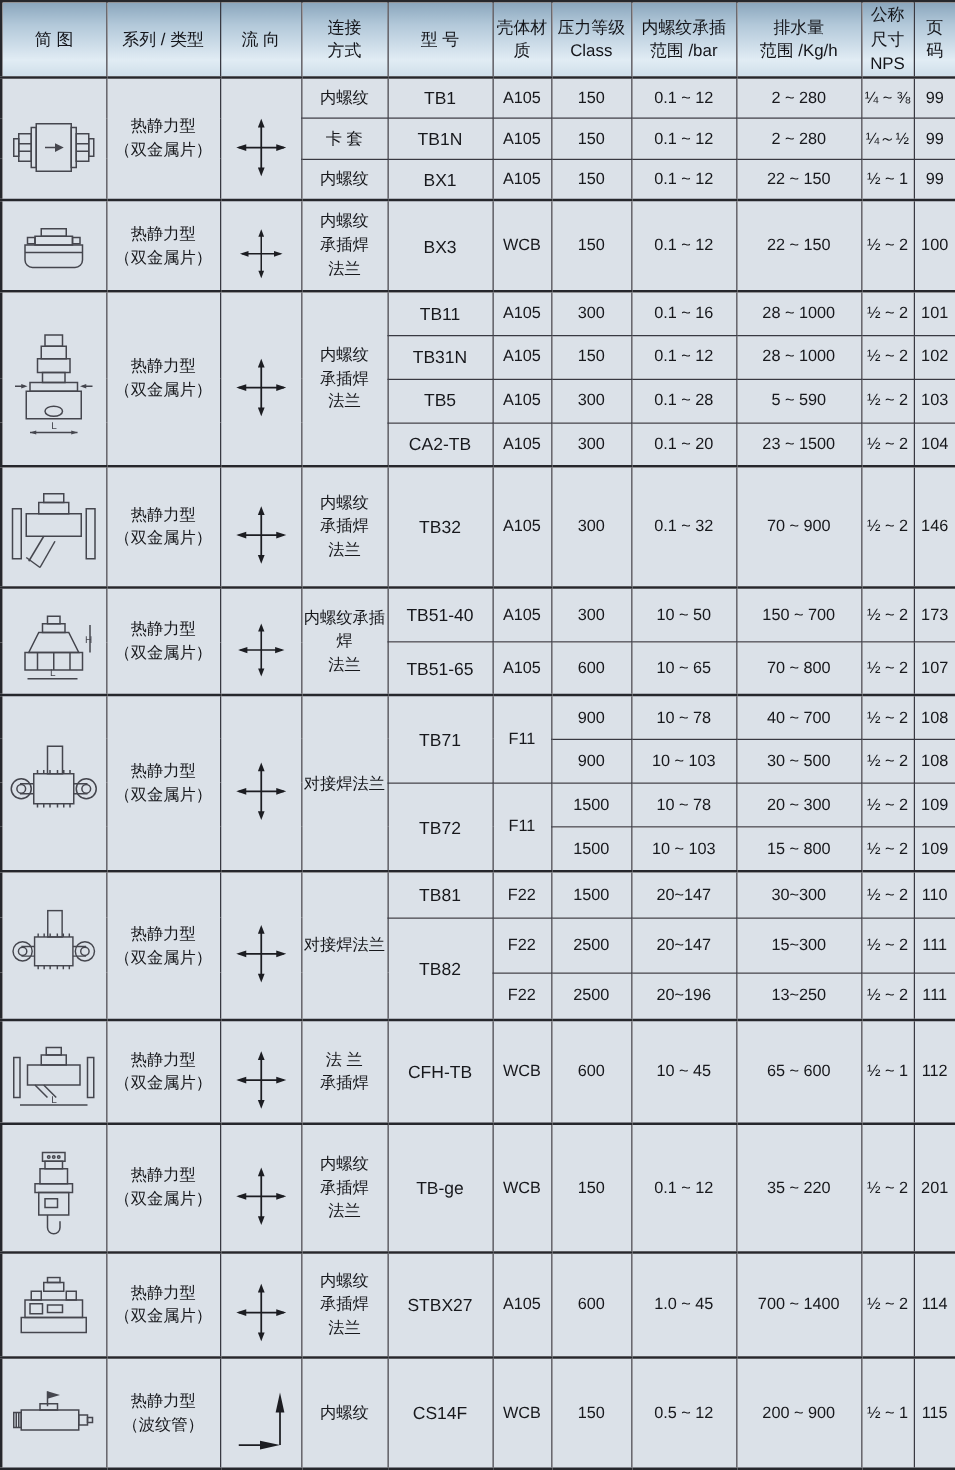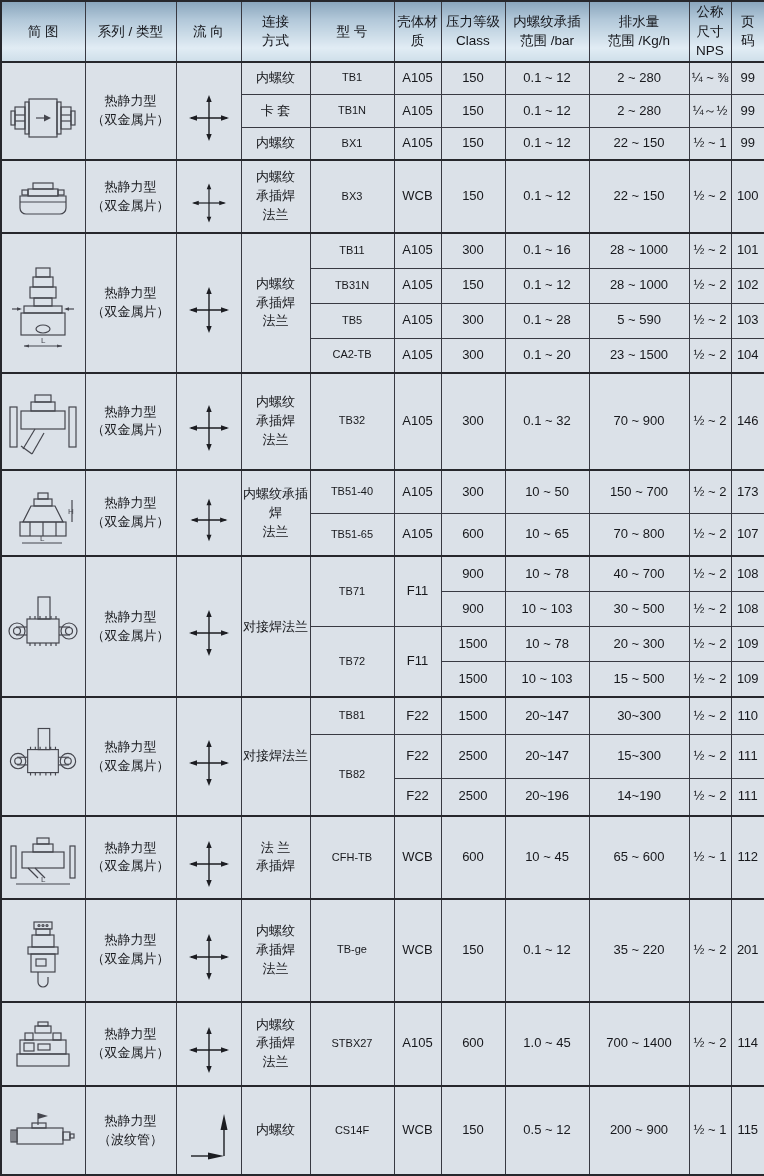--- a/index.html
+++ b/index.html
@@ -3,21 +3,21 @@
 <meta charset="utf-8">
 <style>
   html,body{margin:0;padding:0;}
   body{width:764px;background:#ffffff;font-family:"Liberation Sans","DejaVu Sans",sans-serif;color:#17181c;}
   .page{width:764px;height:1176px;box-sizing:border-box;background:#ffffff;position:relative;}
   table{border-collapse:collapse;table-layout:fixed;width:764px;border:2px solid #26272c;}
   th,td{border:1px solid #383942;text-align:center;vertical-align:middle;white-space:pre-line;padding:0 1px;overflow:hidden;line-height:1.45;}
   thead th{height:53px;background:linear-gradient(180deg,#8aa6bd 0%,#b2c8d9 30%,#e1ecf4 78%,#cfdfea 100%);font-size:13.5px;font-weight:normal;border-bottom:2px solid #26272c;color:#14151a;}
   td{background:#dbe1e8;font-size:13px;}
   tr.gt td{border-top:2px solid #26272c;}
-  td.mono{font-size:11px;}
+  td.mono{font-size:14px;}
   svg.diag *{stroke:#45464e;fill:none;stroke-width:1.2px;}
   svg.diag .f{fill:#45464e;stroke:none;}
   svg.diag text{fill:#45464e;stroke:none;font-size:8px;font-family:"Liberation Sans",sans-serif;}
   svg.flow *{stroke:#1c1d22;fill:none;stroke-width:1.4px;}
   svg.flow .f{fill:#1c1d22;stroke:none;}
 </style>
 </head>
 <body>
 
 <div class="page">
@@ -370,21 +370,21 @@
       <td rowspan="2">F11</td>
       <td>1500</td>
       <td>10 ~ 78</td>
       <td>20 ~ 300</td>
       <td>½ ~ 2</td>
       <td>109</td>
     </tr>
     <tr style="height:36px">
       <td>1500</td>
       <td>10 ~ 103</td>
-      <td>15 ~ 500</td>
+      <td>15 ~ 800</td>
       <td>½ ~ 2</td>
       <td>109</td>
     </tr>
   </tbody>
 
   <tbody>
     <tr class="gt" style="height:37px">
       <td rowspan="3">
         <svg class="diag" width="70" height="92" viewBox="0 0 70 96">
           <rect x="30" y="12" width="12" height="22"></rect>
@@ -427,21 +427,21 @@
       <td>2500</td>
       <td>20~147</td>
       <td>15~300</td>
       <td>½ ~ 2</td>
       <td>111</td>
     </tr>
     <tr style="height:38px">
       <td>F22</td>
       <td>2500</td>
       <td>20~196</td>
-      <td>14~190</td>
+      <td>13~250</td>
       <td>½ ~ 2</td>
       <td>111</td>
     </tr>
   </tbody>
 
   <tbody>
     <tr class="gt" style="height:63px">
       <td>
         <svg class="diag" width="70" height="56" viewBox="0 0 70 56">
           <rect x="3" y="10" width="5" height="32"></rect>

